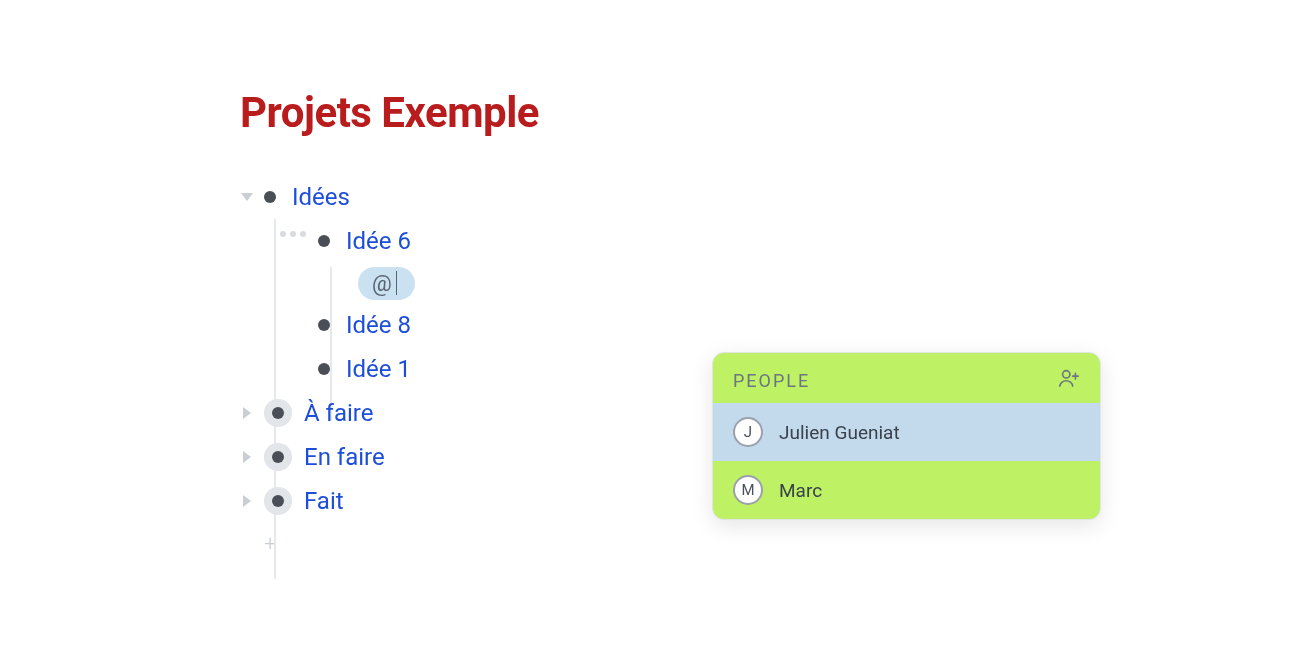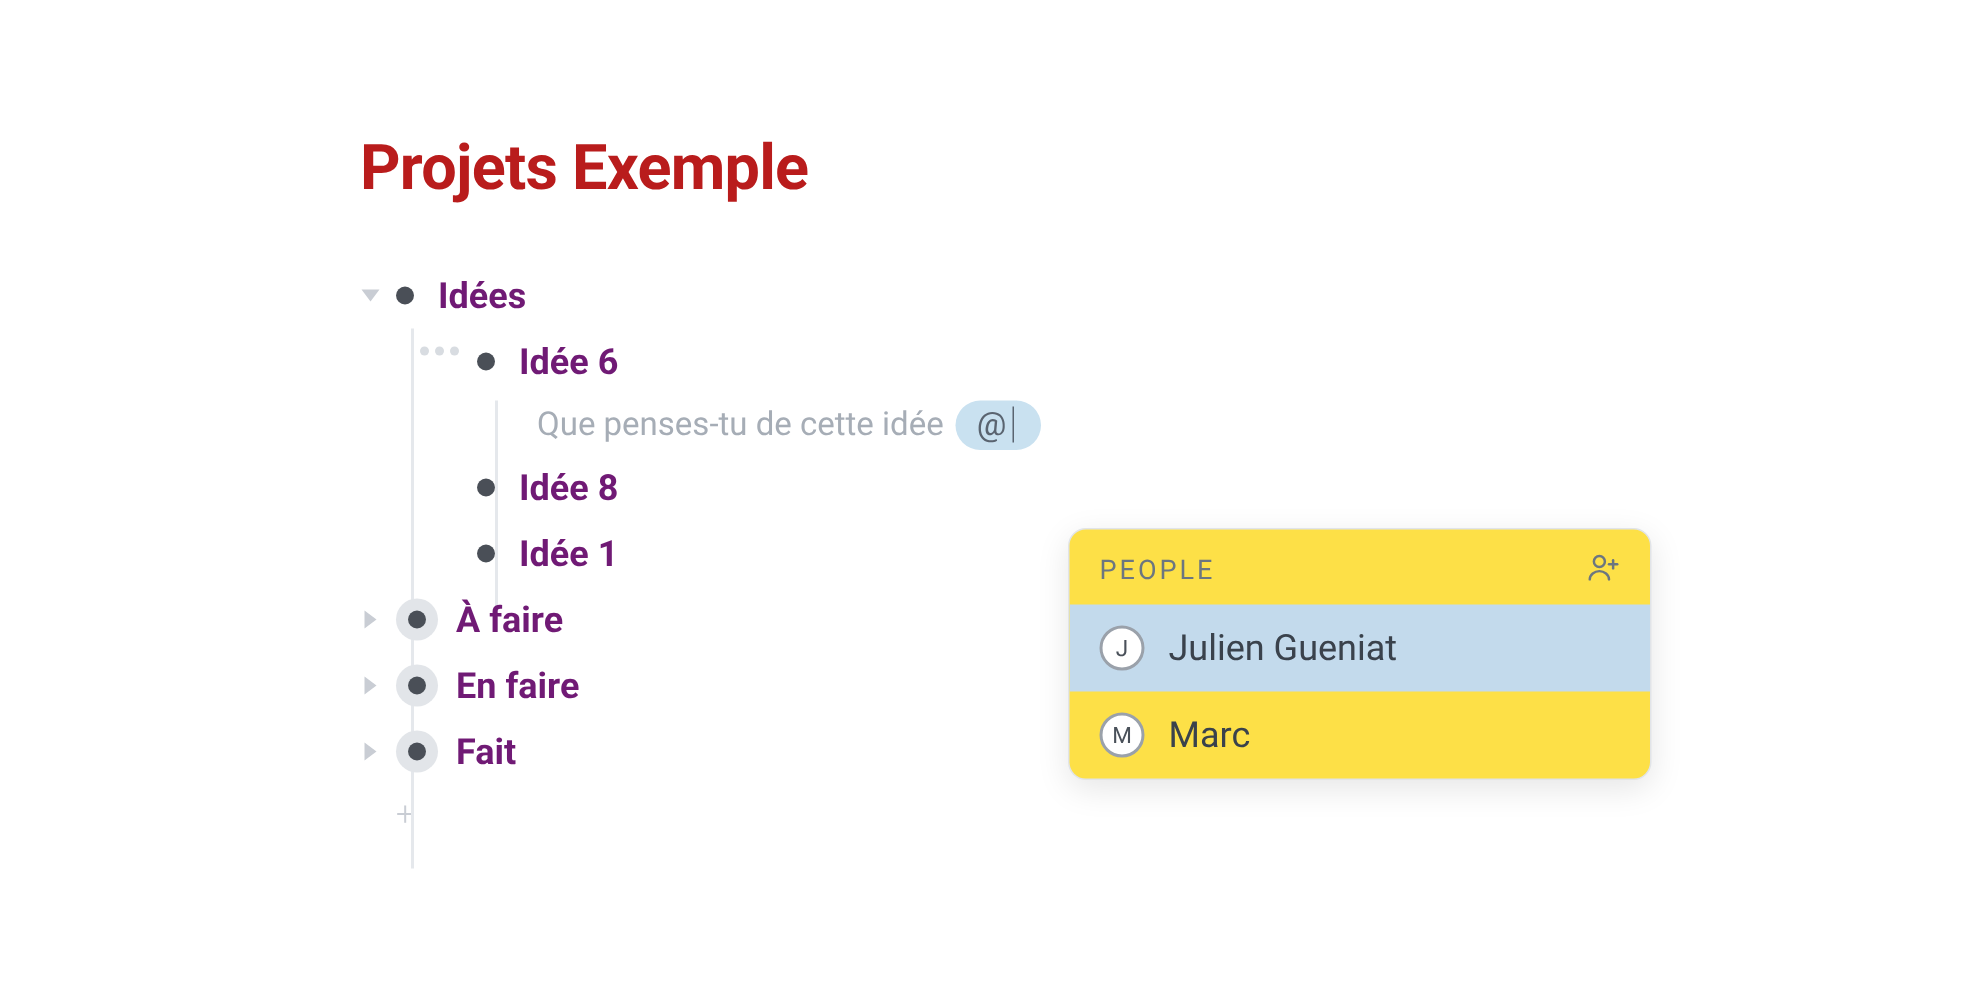--- a/index.html
+++ b/index.html
@@ -73,22 +73,22 @@
     flex-shrink: 0;
   }
   .bullet-halo .inner {
     width: 12px;
     height: 12px;
     border-radius: 50%;
     background: #4a4f57;
   }
   .node-label {
     font-size: 24px;
-    color: #701a75;
-    font-weight: 700;
+    color: #1d4ed8;
+    font-weight: 400;
   }
   .indent-1 { padding-left: 0px; }
   .indent-2 { padding-left: 78px; }
 
   .vline {
     position: absolute;
     left: 34px;
     top: 44px;
     width: 2px;
     height: 360px;
@@ -153,21 +153,21 @@
     font-size: 22px;
     color: #c9cdd4;
     font-weight: 300;
   }
 
   .popup {
     position: absolute;
     left: 712px;
     top: 352px;
     width: 389px;
-    background: #fde047;
+    background: #bef264;
     border: 1px solid #e1e4e8;
     border-radius: 12px;
     box-shadow: 0 6px 22px rgba(0,0,0,0.10);
     overflow: hidden;
   }
   .popup-header {
     display: flex;
     align-items: center;
     justify-content: space-between;
     padding: 14px 20px 10px 20px;
@@ -198,21 +198,21 @@
     border: 2px solid #9aa1aa;
     display: flex;
     align-items: center;
     justify-content: center;
     font-size: 15px;
     color: #4a515a;
     background: #fff;
     flex-shrink: 0;
   }
   .person-name {
-    font-size: 24px;
+    font-size: 19px;
     color: #3a424c;
   }
 </style>
 </head>
 <body>
 
 <div class="page">
   <h1 class="title">Projets Exemple</h1>
 
   <div class="outline">
@@ -233,21 +233,20 @@
         <div class="more-dots">
             <span></span>
             <span></span>
             <span></span>
           </div>
         <div class="bullet"></div>
         <div class="node-label">Idée 6</div>
       </div>
 
       <div class="comment-line">
-        <span class="comment-text">Que penses-tu de cette idée</span>
         <span class="mention-pill">
           <span>@</span>
           <span class="cursor"></span>
         </span>
       </div>
 
       <div class="row indent-2">
         <div class="bullet"></div>
         <div class="node-label">Idée 8</div>
       </div>

